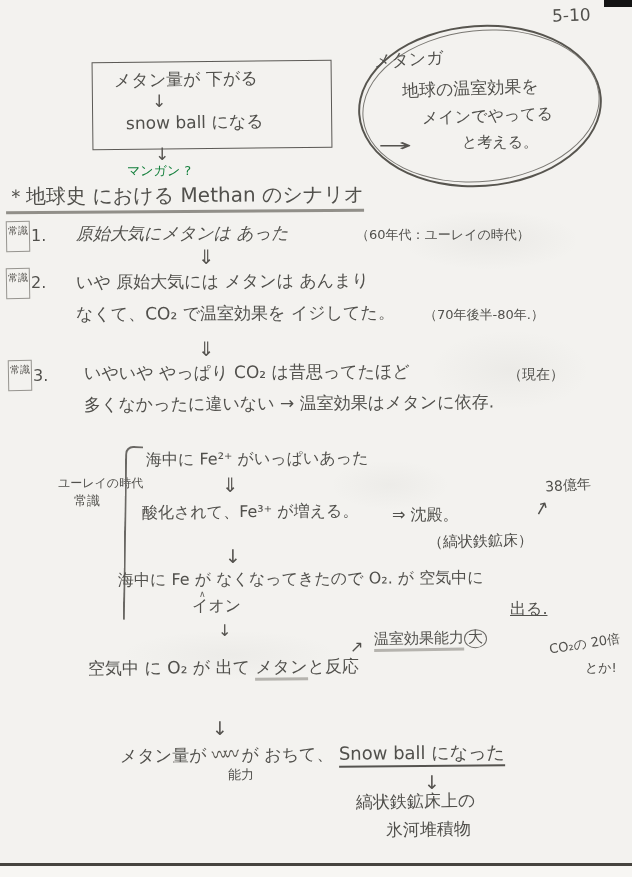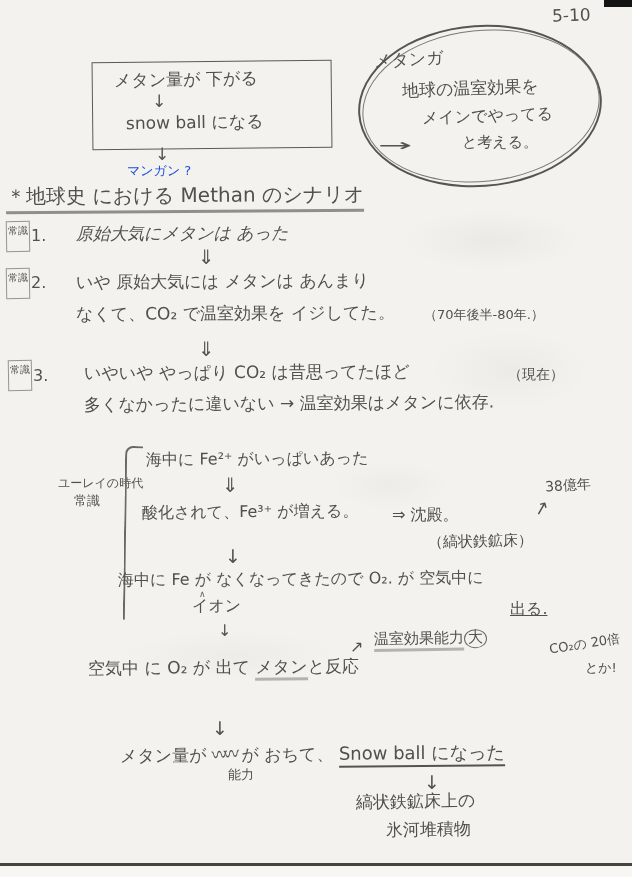--- a/index.html
+++ b/index.html
@@ -2,21 +2,21 @@
 <html lang="ja"><head>
 <meta charset="utf-8">
 <style>
   html,body{margin:0;padding:0;background:#d9d8d5;}
   .paper{
     position:relative;width:632px;height:877px;margin:0 auto;overflow:hidden;
     background:#f3f2ef;
     font-family:"DejaVu Sans",sans-serif;color:#51504c;
   }
   .hw{position:absolute;white-space:nowrap;color:#51504c;line-height:1.15;}
-  .faint{color:#1d4ed8;}
+  .faint{color:#15803d;}
   .smudge{position:absolute;border-radius:50%;pointer-events:none;}
   
   .flow-box{position:absolute;border:1.6px solid #5b5955;transform:rotate(-0.6deg);background:transparent;}
   
   .oval{position:absolute;border:2px solid #57554f;border-radius:50%;transform:rotate(-4deg);}
   .oval2{position:absolute;border:1px solid #7a7873;border-radius:50%;transform:rotate(-6deg);}
   
   .title{font-size:20px;border-bottom:3.5px solid #918f89;padding-bottom:3px;transform:rotate(-0.4deg);}
   
   .cs-box{position:absolute;width:24px;height:31px;border:1.6px solid #96948f;font-size:10px;
@@ -67,20 +67,21 @@
   <div class="hw" style="left:402px;top:79px;font-size:17px;transform:rotate(-2deg);">地球の温室効果を</div>
   <div class="hw" style="left:422px;top:107px;font-size:16px;transform:rotate(-2deg);">メインでやってる</div>
   <div class="hw sm-arrow" style="left:388px;top:136px;transform:scaleX(2.4);">→</div>
   <div class="hw" style="left:450px;top:134px;font-size:15px;margin-left:12px;">と考える。</div>
 
   <div class="hw title" style="left:6px;top:184px;">＊地球史 における Methan のシナリオ</div>
 
   <div class="cs-box" style="left:6px;top:221px;">常識</div>
   <div class="cs-num" style="left:31px;top:226px;">1.</div>
   <div class="hw body-line" style="left:76px;top:224px;transform:rotate(-0.3deg);font-style:italic;">原始大気にメタンは あった</div>
+  <div class="hw note-small" style="left:356px;top:228px;">（60年代：ユーレイの時代）</div>
   <div class="hw dbl-arrow" style="left:198px;top:246px;">⇓</div>
 
   <div class="cs-box" style="left:6px;top:268px;">常識</div>
   <div class="cs-num" style="left:31px;top:273px;">2.</div>
   <div class="hw body-line" style="left:76px;top:272px;transform:rotate(-0.4deg);">いや 原始大気には メタンは あんまり</div>
   <div class="hw body-line" style="left:76px;top:304px;transform:rotate(-0.3deg);">なくて、CO₂ で温室効果を イジしてた。</div>
   <div class="hw note-small" style="left:424px;top:308px;">（70年後半-80年.）</div>
   <div class="hw dbl-arrow" style="left:198px;top:338px;">⇓</div>
 
   <div class="cs-box" style="left:8px;top:360px;">常識</div>

